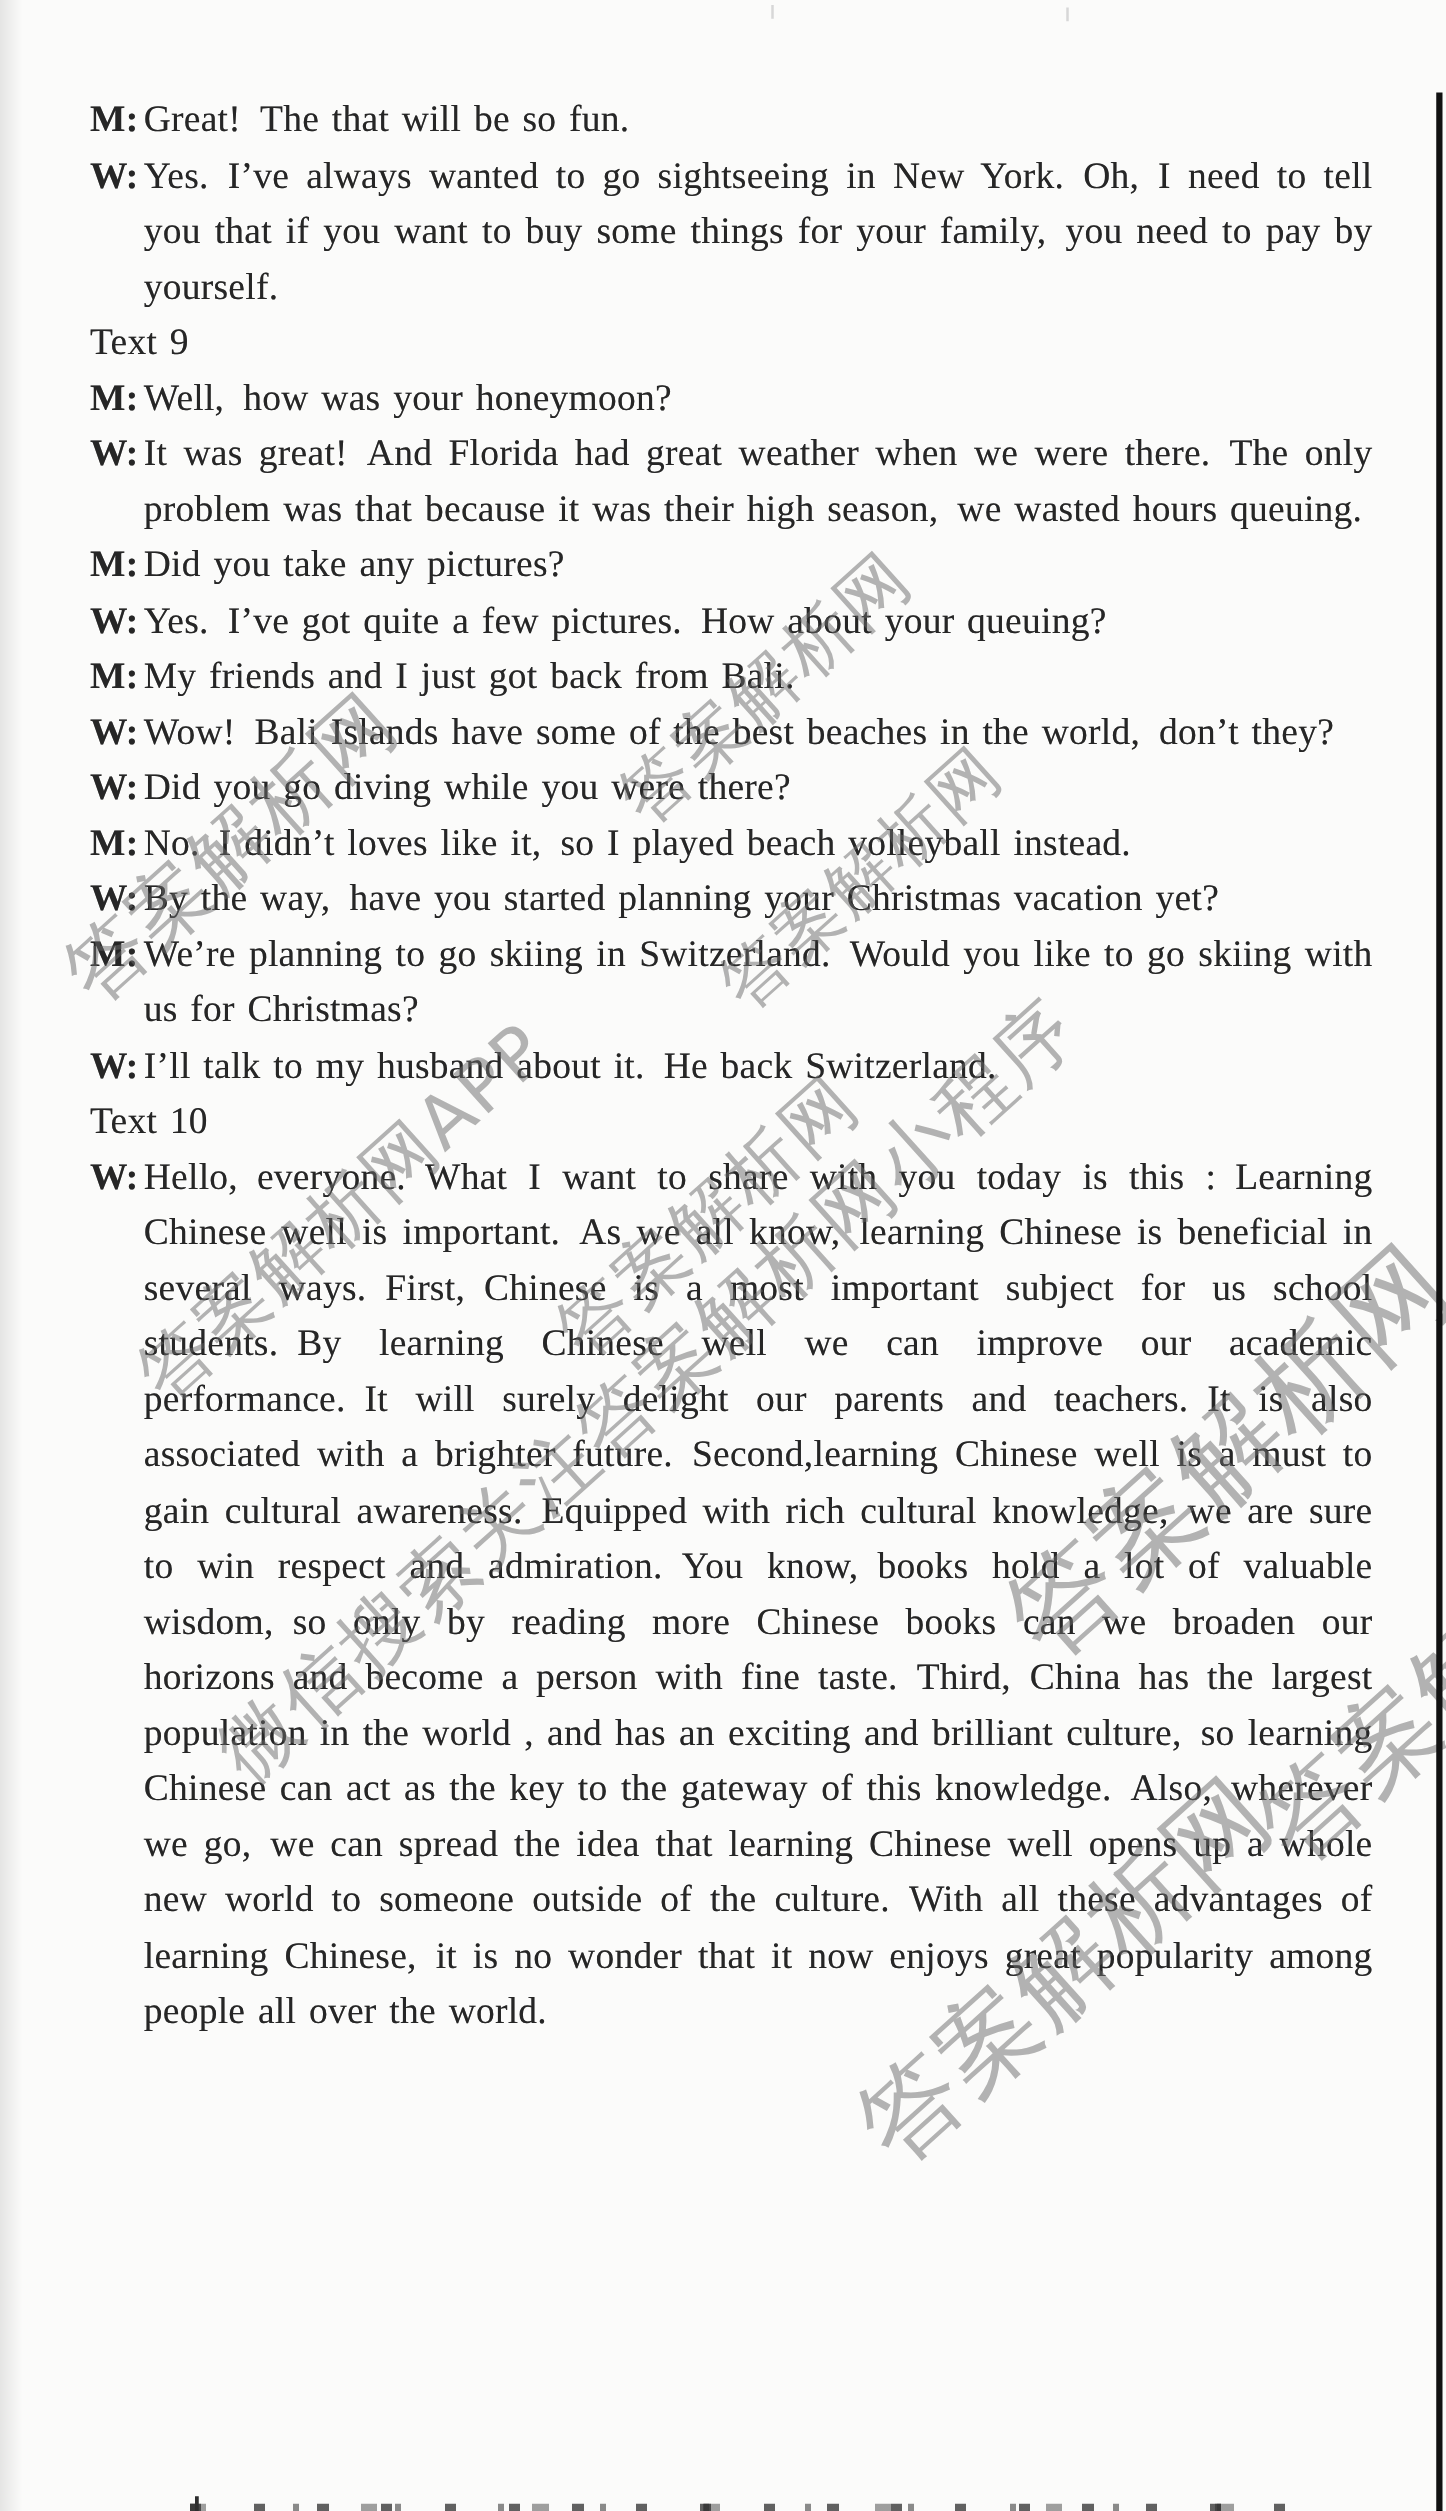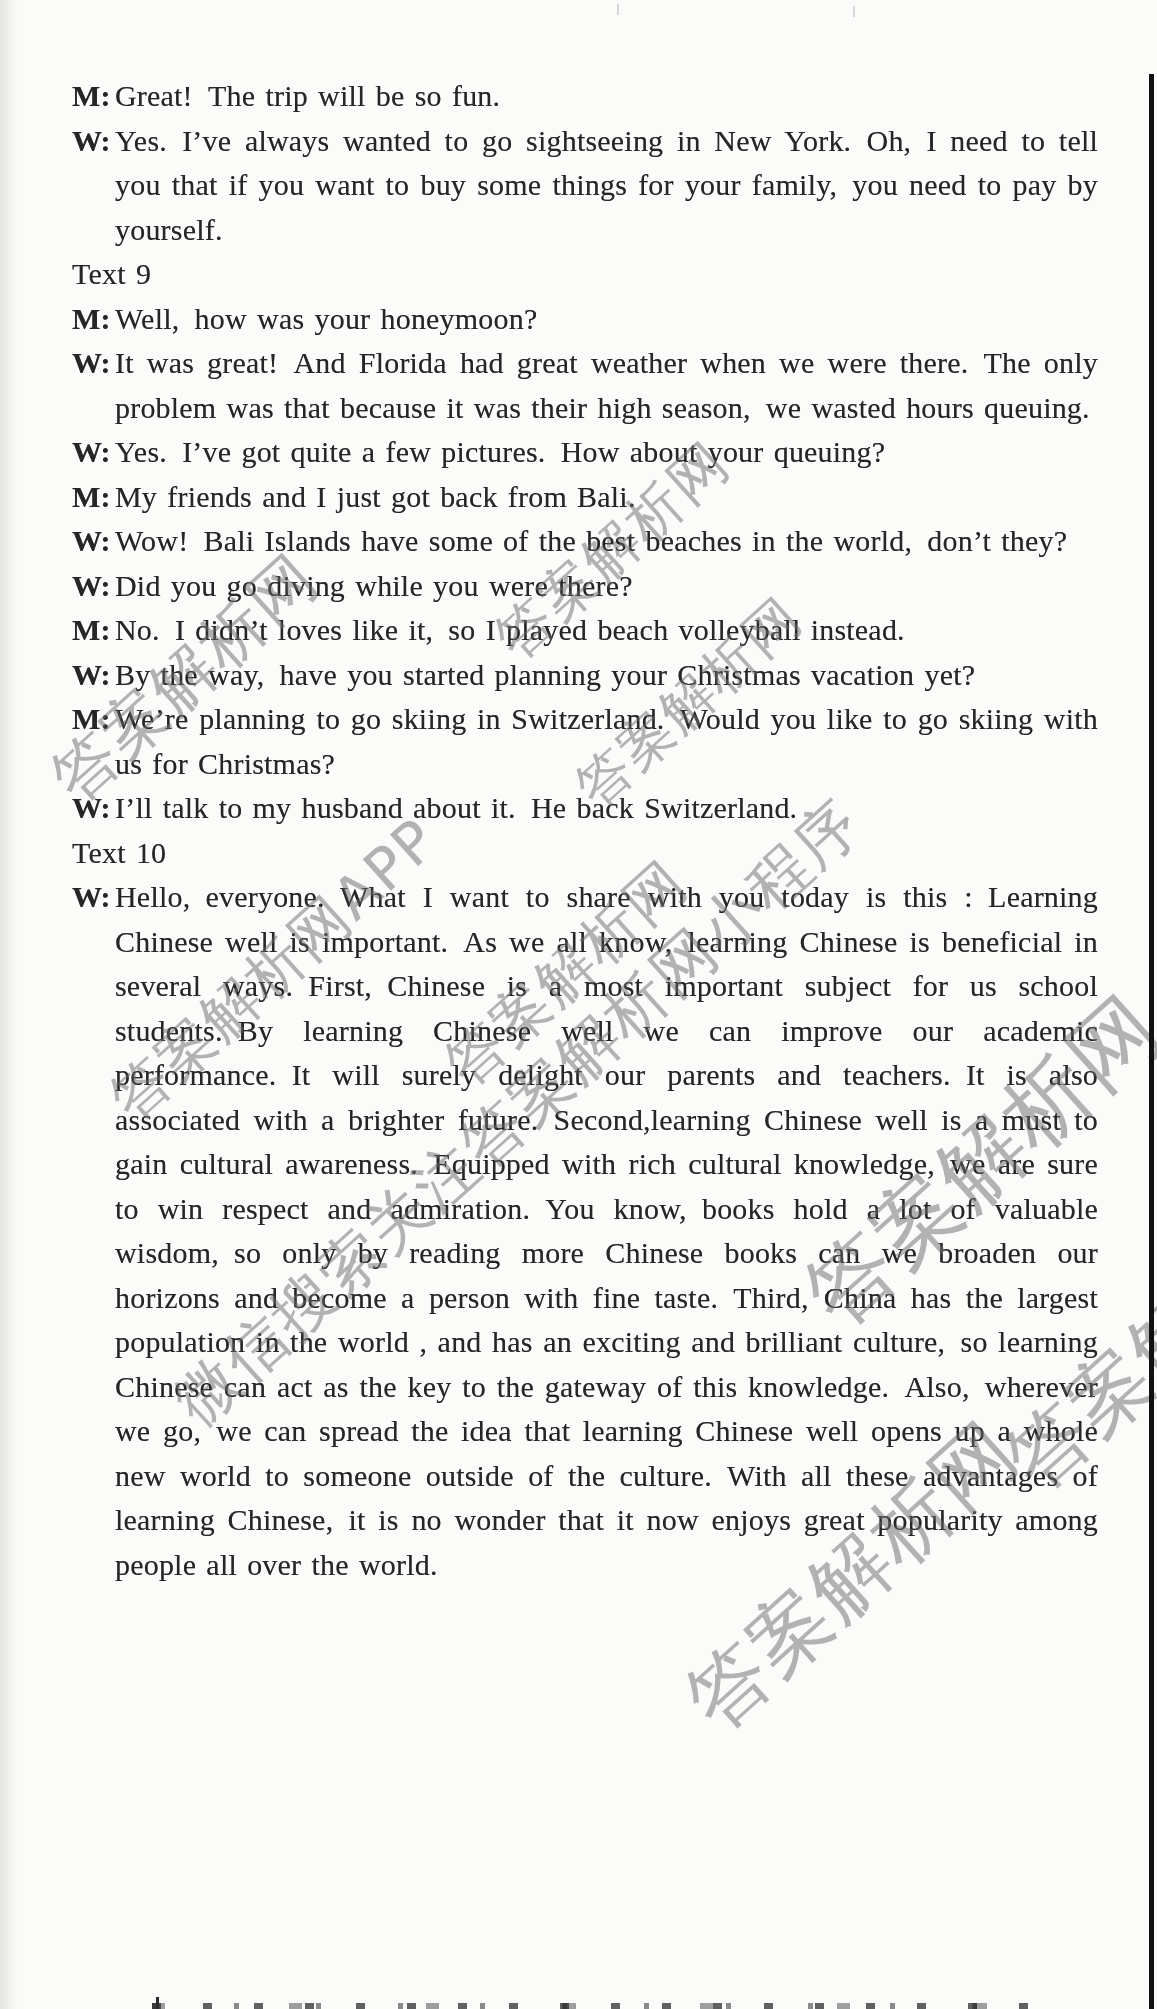--- a/index.html
+++ b/index.html
@@ -56,25 +56,26 @@
 </style>
 </head>
 <body>
 
 <div class="page" style="--bg: #fbfbfa; --ink: #262626; --wm: rgba(105,105,105,0.5); --rule: #111111;">
   <div class="edge-shade"></div>
   <div class="top-tick" style="left:617px"></div>
   <div class="top-tick" style="left:853px; top:6px"></div>
 
   <div class="transcript">
-      <div class="entry"><span class="spk">M:</span><span class="txt">Great! The trip will be so fun.</span></div>
+      <div class="entry"><span class="spk">M:</span><span class="txt">Great! The that will be so fun.</span></div>
       <div class="entry"><span class="spk">W:</span><span class="txt">Yes. I’ve always wanted to go sightseeing in New York. Oh, I need to tell you that if you want to buy some things for your family, you need to pay by yourself.</span></div>
       <div class="heading"><b>Text</b><span> 9</span></div>
       <div class="entry"><span class="spk">M:</span><span class="txt">Well, how was your honeymoon?</span></div>
       <div class="entry"><span class="spk">W:</span><span class="txt">It was great! And Florida had great weather when we were there. The only problem was that because it was their high season, we wasted hours queuing.</span></div>
+      <div class="entry"><span class="spk">M:</span><span class="txt">Did you take any pictures?</span></div>
       <div class="entry"><span class="spk">W:</span><span class="txt">Yes. I’ve got quite a few pictures. How about your queuing?</span></div>
       <div class="entry"><span class="spk">M:</span><span class="txt">My friends and I just got back from Bali.</span></div>
       <div class="entry"><span class="spk">W:</span><span class="txt">Wow! Bali Islands have some of the best beaches in the world, don’t they?</span></div>
       <div class="entry"><span class="spk">W:</span><span class="txt">Did you go diving while you were there?</span></div>
       <div class="entry"><span class="spk">M:</span><span class="txt">No. I didn’t loves like it, so I played beach volleyball instead.</span></div>
       <div class="entry"><span class="spk">W:</span><span class="txt">By the way, have you started planning your Christmas vacation yet?</span></div>
       <div class="entry"><span class="spk">M:</span><span class="txt">We’re planning to go skiing in Switzerland. Would you like to go skiing with us for Christmas?</span></div>
       <div class="entry"><span class="spk">W:</span><span class="txt">I’ll talk to my husband about it. He back Switzerland.</span></div>
       <div class="heading"><b>Text</b><span> 10</span></div>
       <div class="entry"><span class="spk">W:</span><span class="txt">Hello, everyone. What I want to share with you today is this : Learning Chinese well is important. As we all know, learning Chinese is beneficial in several ways. First, Chinese is a most important subject for us school students. By learning Chinese well we can improve our academic performance. It will surely delight our parents and teachers. It is also associated with a brighter future. Second,learning Chinese well is a must to gain cultural awareness. Equipped with rich cultural knowledge, we are sure to win respect and admiration. You know, books hold a lot of valuable wisdom, so only by reading more Chinese books can we broaden our horizons and become a person with fine taste. Third, China has the largest population in the world , and has an exciting and brilliant culture, so learning Chinese can act as the key to the gateway of this knowledge. Also, wherever we go, we can spread the idea that learning Chinese well opens up a whole new world to someone outside of the culture. With all these advantages of learning Chinese, it is no wonder that it now enjoys great popularity among people all over the world.</span></div>

